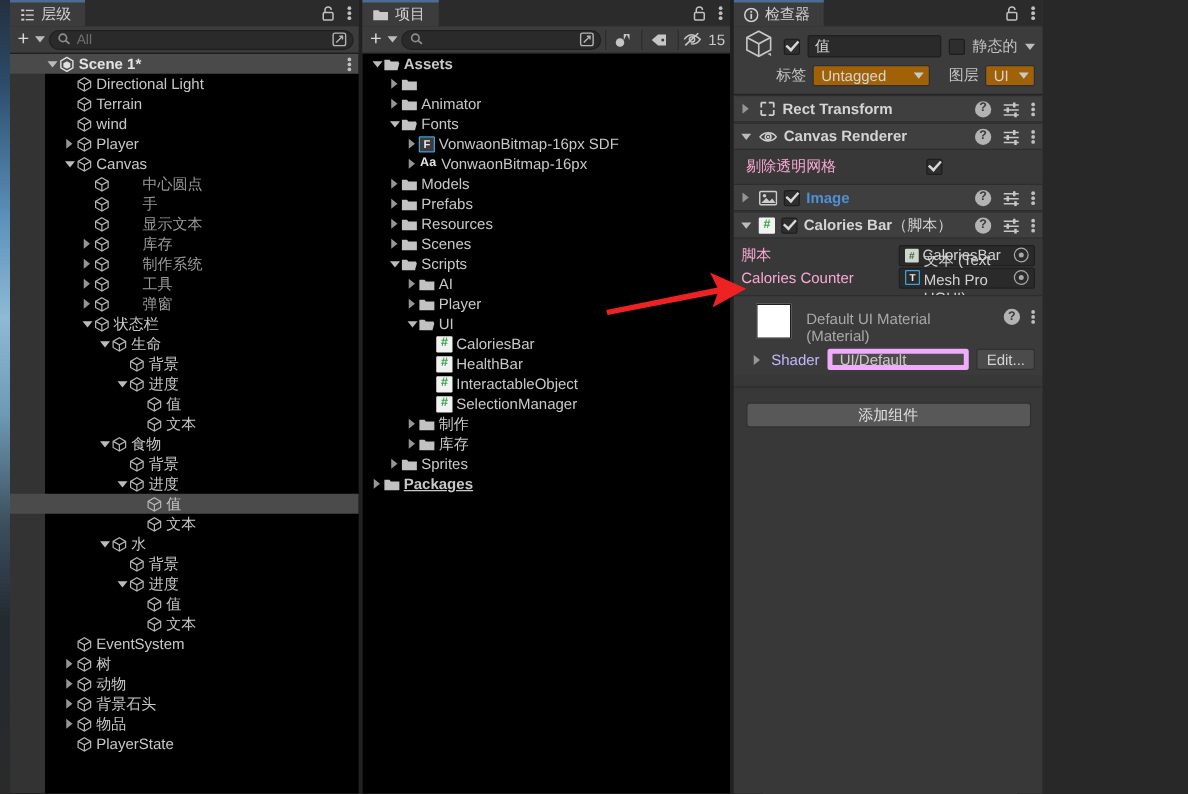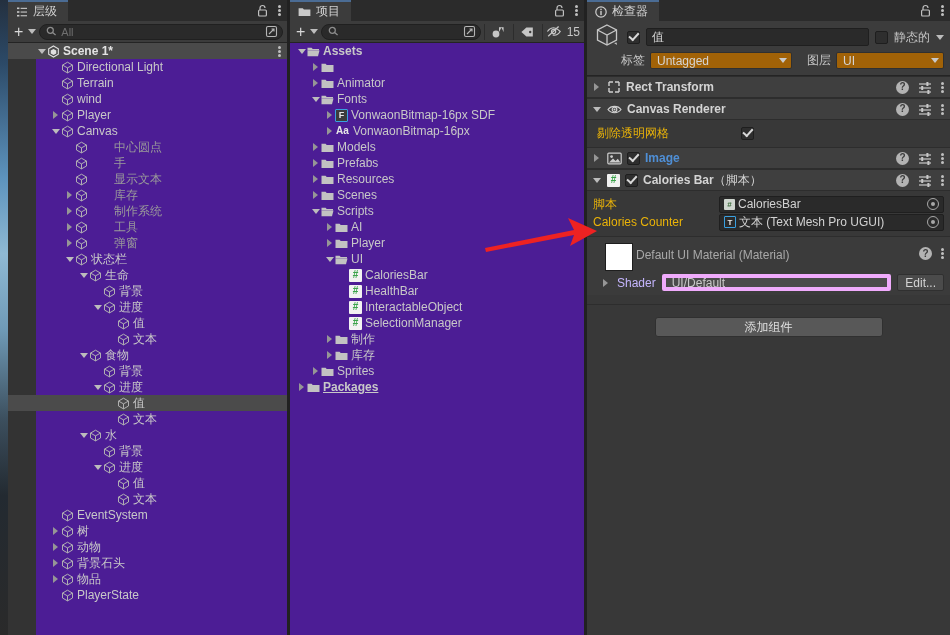--- a/index.html
+++ b/index.html
@@ -4,21 +4,21 @@
 <style>
   * { box-sizing: border-box; margin: 0; padding: 0; }
   html, body {
     width: 950px; height: 635px;
     background: #282828;
     font-family: "Liberation Sans", "DejaVu Sans", sans-serif;
     font-size: 12px;
     color: #c4c4c4;
     overflow: hidden;
   }
-  #root { position: relative; width: 950px; height: 635px; display: flex; }
+  #root { position: relative; width: 834px; height: 635px; display: flex; }
 
   
   .scene-sliver {
     width: 8px; height: 635px;
     background: linear-gradient(to bottom,
       #24303f 0%, #2c4a68 10%, #5d93bd 28%, #8fb9d4 40%,
       #6f9ab6 52%, #3c4f5e 66%, #232a31 78%, #2a2a2a 100%);
   }
 
   
@@ -54,21 +54,21 @@
   .search {
     flex: 1; height: 16px; background: #2a2a2a; border: 1px solid #202020;
     border-radius: 8px; display: flex; align-items: center; padding: 0 4px 0 6px; gap: 4px;
     position: relative;
   }
   .search .txt { color: #6f6f6f; font-size: 11px; }
   .tb-btn { width: 22px; height: 20px; display: flex; align-items: center; justify-content: center; }
   .tb-sep { width: 1px; height: 16px; background: #2c2c2c; }
   .tb-count { color: #c8c8c8; font-size: 12px; padding-left: 1px; }
 
-  .treearea { flex: 1; overflow: hidden; position: relative; background: #4c1d95; }
+  .treearea { flex: 1; overflow: hidden; position: relative; background: #000000; }
 
   
   .row {
     height: 16px; display: flex; align-items: center; position: relative;
     white-space: nowrap; font-size: 12px; color: #c8c8c8;
   }
   .row.scene { background: #4a4a4a; color: #e3e3e3; font-weight: bold; }
   .row.selected { background: #4b4b4b; }
   .row .gut { width: 28px; flex: none; height: 16px; }
   .arrow {
@@ -152,39 +152,39 @@
   .comp-name.link { color: #4f8fd6; }
   .comp-name .sub { font-weight: normal; }
   .comp-tools { display: flex; align-items: center; gap: 9px; }
   .qmark {
     width: 13px; height: 13px; border-radius: 50%; background: #b3b3b3; color: #3c3c3c;
     font-size: 10px; font-weight: bold; display: flex; align-items: center; justify-content: center;
     line-height: 1;
   }
   .comp-body { background: #383838; padding: 4px 6px 5px 6px; }
   .kv { display: flex; align-items: center; height: 18px; gap: 6px; }
-  .kv .k { width: 120px; color: #eab308; font-size: 12px; }
+  .kv .k { width: 120px; color: #f9a8d4; font-size: 12px; }
   .objfield {
     flex: 1; height: 17px; background: #2a2a2a; border: 1px solid #1f1f1f; border-radius: 2px;
     display: flex; align-items: center; gap: 4px; padding: 0 4px 0 4px; color: #d2d2d2; font-size: 12px;
     justify-content: space-between;
   }
   .objfield .inner { display: flex; align-items: center; gap: 3px; overflow: hidden; }
   .dot-target {
     width: 12px; height: 12px; border: 1px solid #a8a8a8; border-radius: 50%; flex: none;
     display: flex; align-items: center; justify-content: center;
   }
   .dot-target::after { content: ''; width: 4px; height: 4px; background: #a8a8a8; border-radius: 50%; }
   .mini-script { width: 11px; height: 11px; background: #cfd6cf; border-radius: 1px; flex: none;
     display:flex;align-items:center;justify-content:center;color:#3b6b3b;font-size:8px;font-weight:bold;}
   .mini-tmp { width: 12px; height: 12px; border: 1px solid #3aa0e0; border-radius: 1px; flex: none;
     display:flex;align-items:center;justify-content:center;color:#eaeaea;font-size:8px;font-weight:bold;}
 
   .matblock { background: #3b3b3b; border-top: 1px solid #2d2d2d; padding: 6px 6px 4px 4px; }
-  .mat-r1 { display: flex; align-items: flex-start; gap: 3px; }
+  .mat-r1 { display: flex; align-items: flex-start; gap: 12px; }
   .mat-sw { width: 28px; height: 28px; background: #ffffff; border: 1px solid #1e1e1e; flex: none; margin-left: 14px; }
   .mat-title { color: #a9a9a9; font-size: 12px; padding-top: 5px; flex: 1; }
   .mat-r2 { display: flex; align-items: center; gap: 6px; margin-top: 3px; padding-left: 8px; }
   .foldout-sm { width: 12px; display:flex; align-items:center; justify-content:center; }
   .shader-lbl { color: #c4b5fd; font-size: 12px; }
   .shader-dd {
     flex: 1; height: 17px; background: #4b4b4b; border: 4px solid #f0abfc; border-radius: 2px;
     display: flex; align-items: center; justify-content: space-between; padding: 0 4px 0 6px;
     color: #c9c9c9; font-size: 12px;
   }

